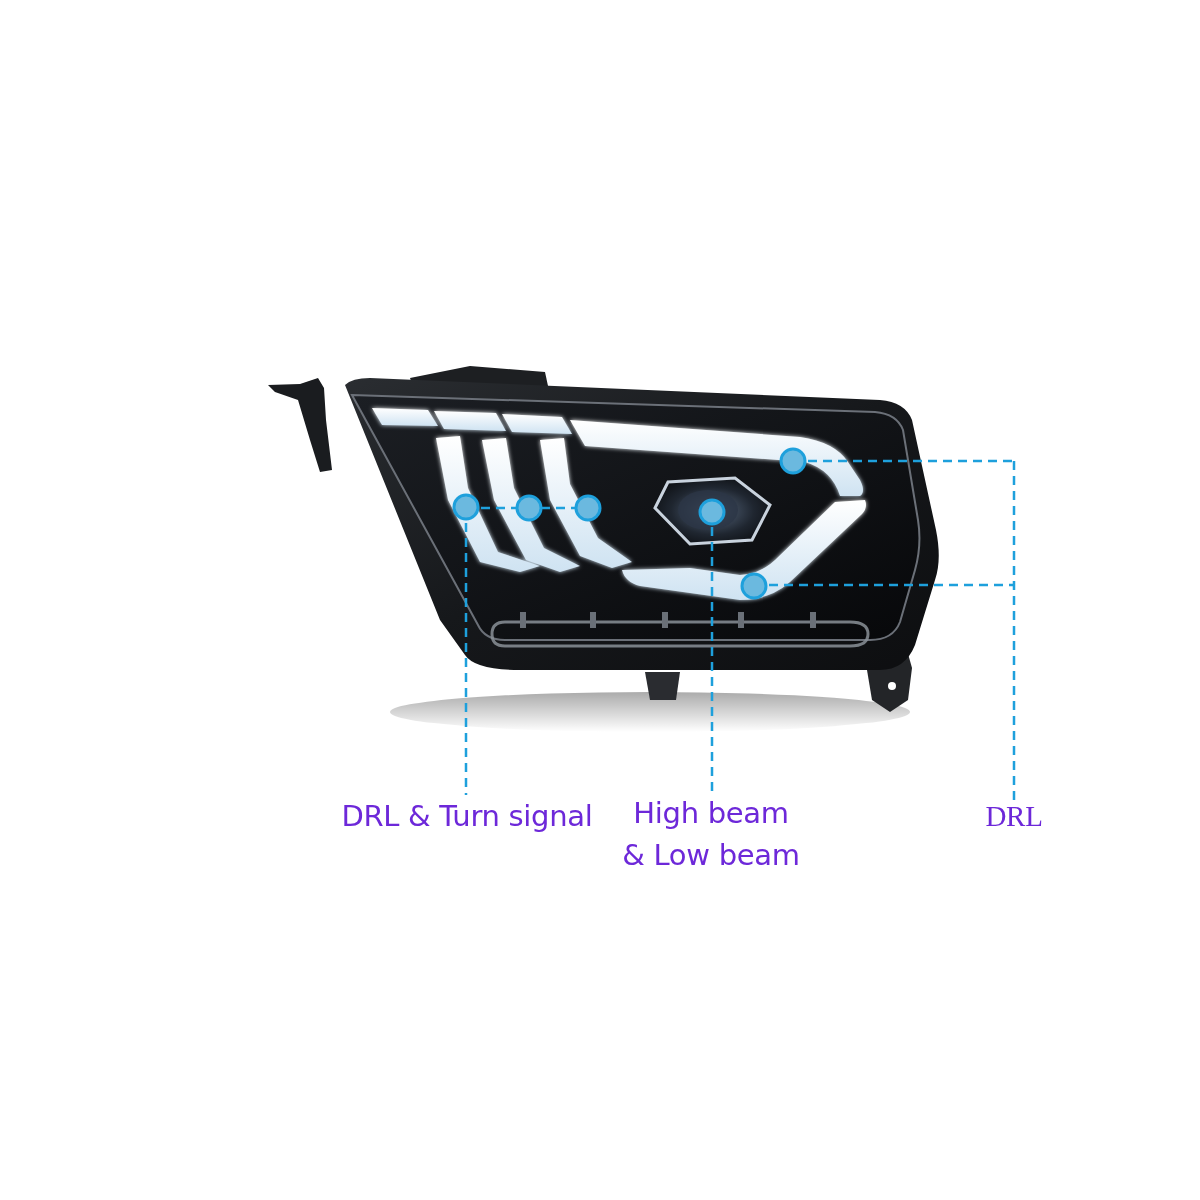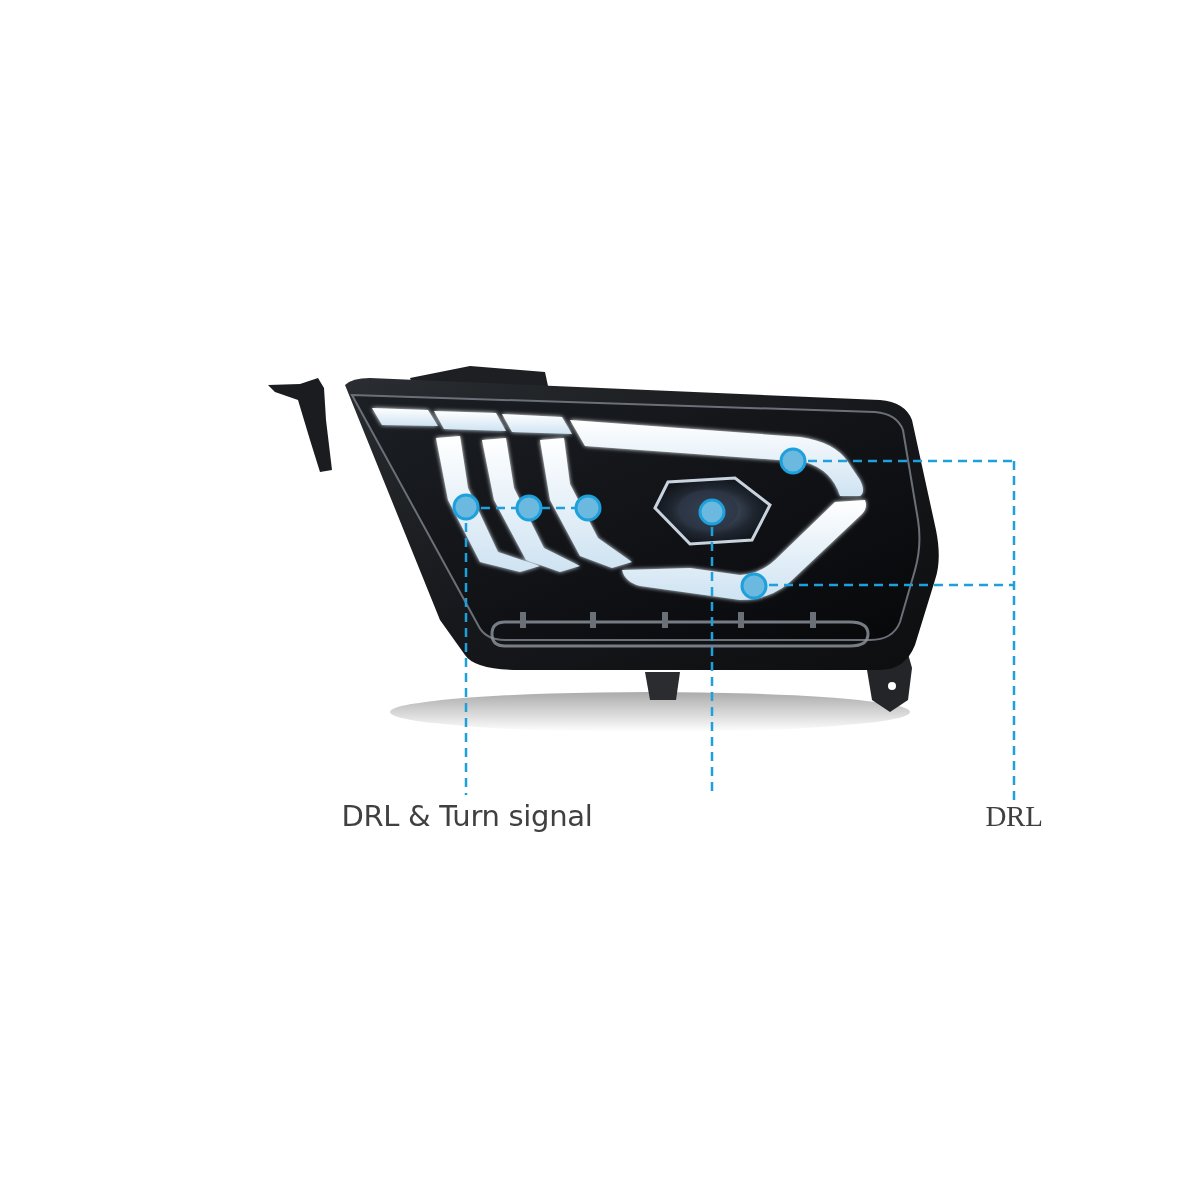--- a/index.html
+++ b/index.html
@@ -1,20 +1,20 @@
 <!DOCTYPE html>
 <html><head>
   <meta charset="utf-8">
   <style>
     html, body { margin: 0; padding: 0; background: #ffffff; }
     body { width: 1200px; height: 1200px; position: relative; overflow: hidden;
            font-family: "DejaVu Sans", "Liberation Sans", sans-serif; }
     .stage { position: absolute; left: 0; top: 0; width: 1200px; height: 1200px; }
     svg.art { position: absolute; left: 0; top: 0; }
-    .label { position: absolute; color: #404040; font-size: 29px; line-height: 42px;
+    .label { position: absolute; color: #6d28d9; font-size: 29px; line-height: 42px;
              font-family: "DejaVu Sans", sans-serif; white-space: nowrap; letter-spacing: -0.3px; }
     .label.center { transform: translateX(-50%); text-align: center; }
     .label .line { display: block; }
   </style>
 </head>
 <body>
 
 <div class="stage">
 
   <svg class="art" width="1200" height="1200" viewBox="0 0 1200 1200">
@@ -131,18 +131,22 @@
       <g>
         <circle cx="754" cy="586" r="12" fill="#6bb9df" stroke="#1ea0dc" stroke-width="3"></circle>
       </g>
     </g>
   </svg>
 
   <div class="label center" style="left:467px; top:795px;">
     <span class="line">DRL &amp; Turn signal</span>
   </div>
 
+  <div class="label center" style="left:711px; top:792px;">
+    <span class="line">High beam</span>
+    <span class="line">&amp; Low beam</span>
+  </div>
 
   <div class="label center" style="left:1014px; top:795px;font-family:Liberation Serif, serif;">
     <span class="line">DRL</span>
   </div>
 
 </div>
 
 </body></html>

